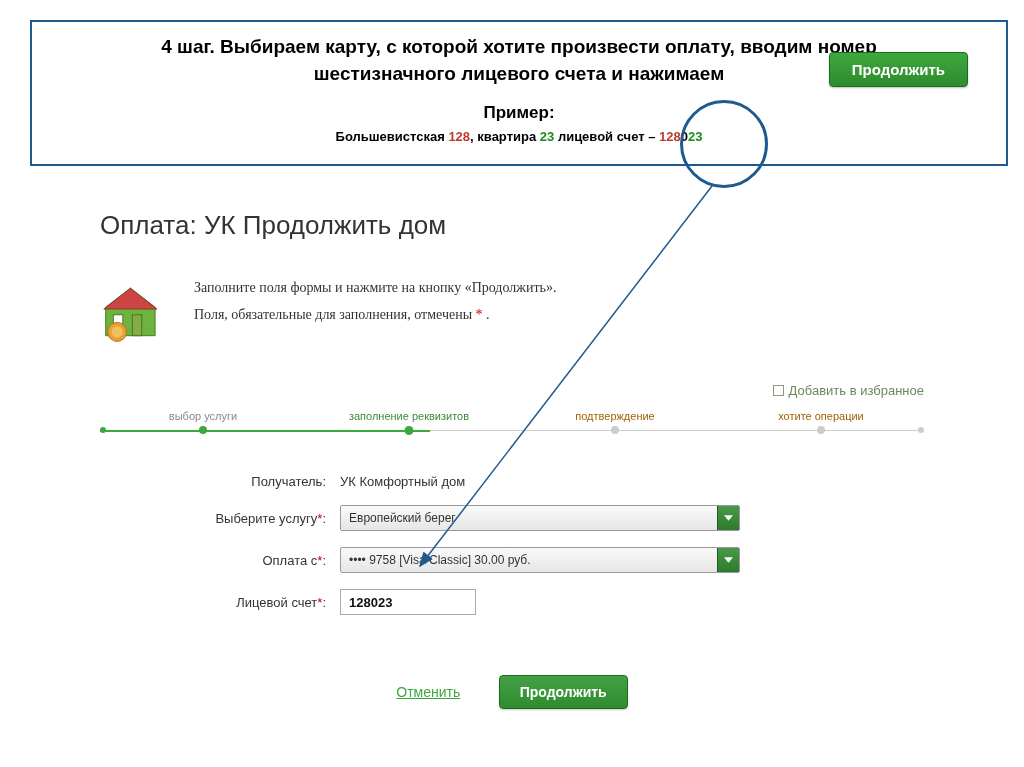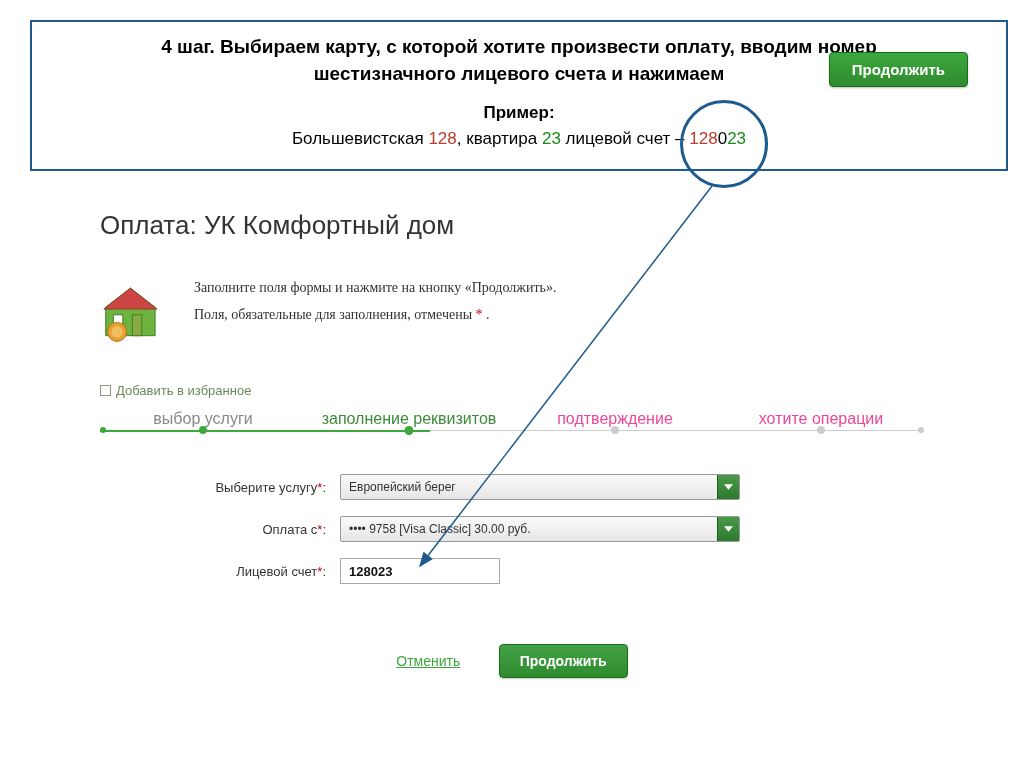--- a/index.html
+++ b/index.html
@@ -5,21 +5,21 @@
   * { box-sizing: border-box; margin: 0; padding: 0; }
   body { font-family: Arial, sans-serif; background: #fff; width: 1024px; height: 767px; position: relative; }
 
   .instruction-box {
     position: absolute; top: 20px; left: 30px; right: 16px;
     border: 2px solid #1e5a8e; padding: 12px 20px 20px 20px;
     text-align: center;
   }
   .instruction-title { font-size: 19px; font-weight: bold; color: #000; line-height: 1.4; }
   .instruction-sub { font-size: 17px; font-weight: bold; color: #000; margin-top: 16px; }
-  .instruction-example { font-size: 17px; font-weight: normal; color: #000; margin-top: 6px; }
+  .instruction-example { font-size: 13px; font-weight: bold; color: #000; margin-top: 6px; }
   .red { color: #c0392b; }
   .green-txt { color: #1a8a1a; }
   .black { color: #000; }
 
   .btn-continue-top {
     position: absolute; top: 52px; right: 56px;
     background: linear-gradient(#3da83d, #2e8b2e);
     color: #fff; font-weight: bold; font-size: 15px;
     border: 1px solid #1e6a1e; border-radius: 4px;
     padding: 8px 22px; cursor: pointer;
@@ -27,28 +27,28 @@
   }
 
   .content { position: absolute; top: 210px; left: 100px; right: 100px; }
   .page-title { font-size: 26px; color: #333; font-weight: normal; margin-bottom: 34px; }
 
   .form-intro-row { display: flex; align-items: flex-start; gap: 18px; margin-bottom: 40px; font-family: Liberation Serif, serif; }
   .house-icon { width: 76px; height: 64px; position: relative; flex-shrink: 0; margin-top: 4px; }
   .form-intro-text { font-size: 14px; color: #333; line-height: 1.9; }
   .asterisk { color: #b00; }
 
-  .fav-row { font-size: 13px; color: #6b8a5a; margin-bottom: 12px; margin-top: 31px; }
+  .fav-row { text-align: right; font-size: 13px; color: #6b8a5a; margin-bottom: 12px; margin-top: 31px; }
   .fav-row .box { display: inline-block; width: 11px; height: 11px; border: 1px solid #8a9a7a; margin-right: 5px; vertical-align: -1px; }
 
   .progress { position: relative; height: 30px; margin-bottom: 34px; }
   .progress-line { position: absolute; top: 20px; left: 0; right: 0; height: 1px; background: #ccc; }
   .progress-line-active { position: absolute; top: 20px; left: 0; width: 40%; height: 2px; background: #3da83d; }
-  .progress-steps { display: flex; justify-content: space-between; font-size: 16px; }
-  .step { position: relative; text-align: center; flex: 1; color: #ec4899; }
+  .progress-steps { display: flex; justify-content: space-between; font-size: 11px; }
+  .step { position: relative; text-align: center; flex: 1; color: #a16207; }
   .step.done { color: #888; }
   .step.active { color: #3d8a3d; font-weight: normal; }
   .step-dot { position: absolute; top: 16px; left: 50%; transform: translateX(-50%); width: 8px; height: 8px; border-radius: 50%; background: #ccc; }
   .step.done .step-dot { background: #3da83d; }
   .step.active .step-dot { background: #3da83d; width: 9px; height: 9px; }
   .step-first-dot { position: absolute; top: 17px; left: 0; width: 6px; height: 6px; border-radius: 50%; background: #3da83d; }
   .step-last-dot { position: absolute; top: 17px; right: 0; width: 6px; height: 6px; border-radius: 50%; background: #ccc; }
 
   .form-rows { margin-left: 80px; }
   .form-row { display: flex; align-items: center; margin-bottom: 16px; font-size: 13px; }
@@ -63,21 +63,21 @@
     font-size: 12px; color: #333; cursor: pointer;
   }
   .select-arrow {
     position: absolute; right: 0; top: 0; bottom: 0; width: 22px;
     background: linear-gradient(#4a9a4a, #2d7a2d);
     border-left: 1px solid #1e5a1e;
     display: flex; align-items: center; justify-content: center;
   }
   .select-arrow svg { width: 9px; height: 6px; }
   .text-input {
-    width: 160px; height: 26px; border: 1px solid #aaa;
+    width: 136px; height: 26px; border: 1px solid #aaa;
     padding: 0 8px; font-size: 13px; font-weight: bold; color: #111;
     background: #fff;
   }
 
   .actions { text-align: center; margin-top: 60px; }
   .cancel-link { color: #3da83d; font-size: 14px; text-decoration: underline; margin-right: 34px; cursor: pointer; }
   .btn-continue-bottom {
     background: linear-gradient(#44a044, #2e8b2e);
     color: #fff; font-weight: bold; font-size: 14px;
     border: 1px solid #1e6a1e; border-radius: 4px;
@@ -111,21 +111,21 @@
 <svg class="callout-arrow">
   <defs>
     <marker id="arrhead" markerWidth="10" markerHeight="8" refX="9" refY="4" orient="auto">
       <polygon points="0 0, 10 4, 0 8" fill="#1e5a8e"></polygon>
     </marker>
   </defs>
   <line x1="712" y1="186" x2="420" y2="566" stroke="#1e5a8e" stroke-width="1.5" marker-end="url(#arrhead)"></line>
 </svg>
 
 <div class="content">
-  <h1 class="page-title">Оплата: УК Комфортный дом</h1>
+  <h1 class="page-title">Оплата: УК Продолжить дом</h1>
 
   <div class="form-intro-row">
     <div class="house-icon">
       <svg viewBox="0 0 80 64" width="76" height="64">
         <polygon points="32,8 58,28 58,58 6,58 6,28" fill="#6eb33f" stroke="#3d7a1f" stroke-width="1"></polygon>
         <polygon points="32,8 60,30 4,30" fill="#c44" stroke="#842" stroke-width="1"></polygon>
         <rect x="14" y="36" width="10" height="10" fill="#fff" stroke="#3d7a1f"></rect>
         <rect x="34" y="36" width="10" height="22" fill="#8a4" stroke="#3d7a1f"></rect>
         <circle cx="18" cy="54" r="10" fill="#e8a030" stroke="#b5701a" stroke-width="1"></circle>
         <circle cx="18" cy="54" r="6" fill="#f0c060"></circle>
@@ -151,20 +151,24 @@
     <div class="progress-steps">
       <div class="step done"><span>выбор услуги</span><div class="step-dot"></div></div>
       <div class="step active"><span>заполнение реквизитов</span><div class="step-dot"></div></div>
       <div class="step"><span>подтверждение</span><div class="step-dot"></div></div>
       <div class="step"><span>хотите операции</span><div class="step-dot"></div></div>
     </div>
   </div>
 
   <div class="form-rows">
     <div class="form-row">
+      <div class="form-label">Получатель:</div>
+      <div class="form-value">УК Комфортный дом</div>
+    </div>
+    <div class="form-row">
       <div class="form-label"><span>Выберите услугу</span><span class="req">*</span>:</div>
       <div class="select-wrap">
         <span>Европейский берег</span>
         <div class="select-arrow">
             <svg viewBox="0 0 10 6">
               <polygon points="0,0 10,0 5,6" fill="#fff"></polygon>
             </svg>
           </div>
       </div>
     </div>

